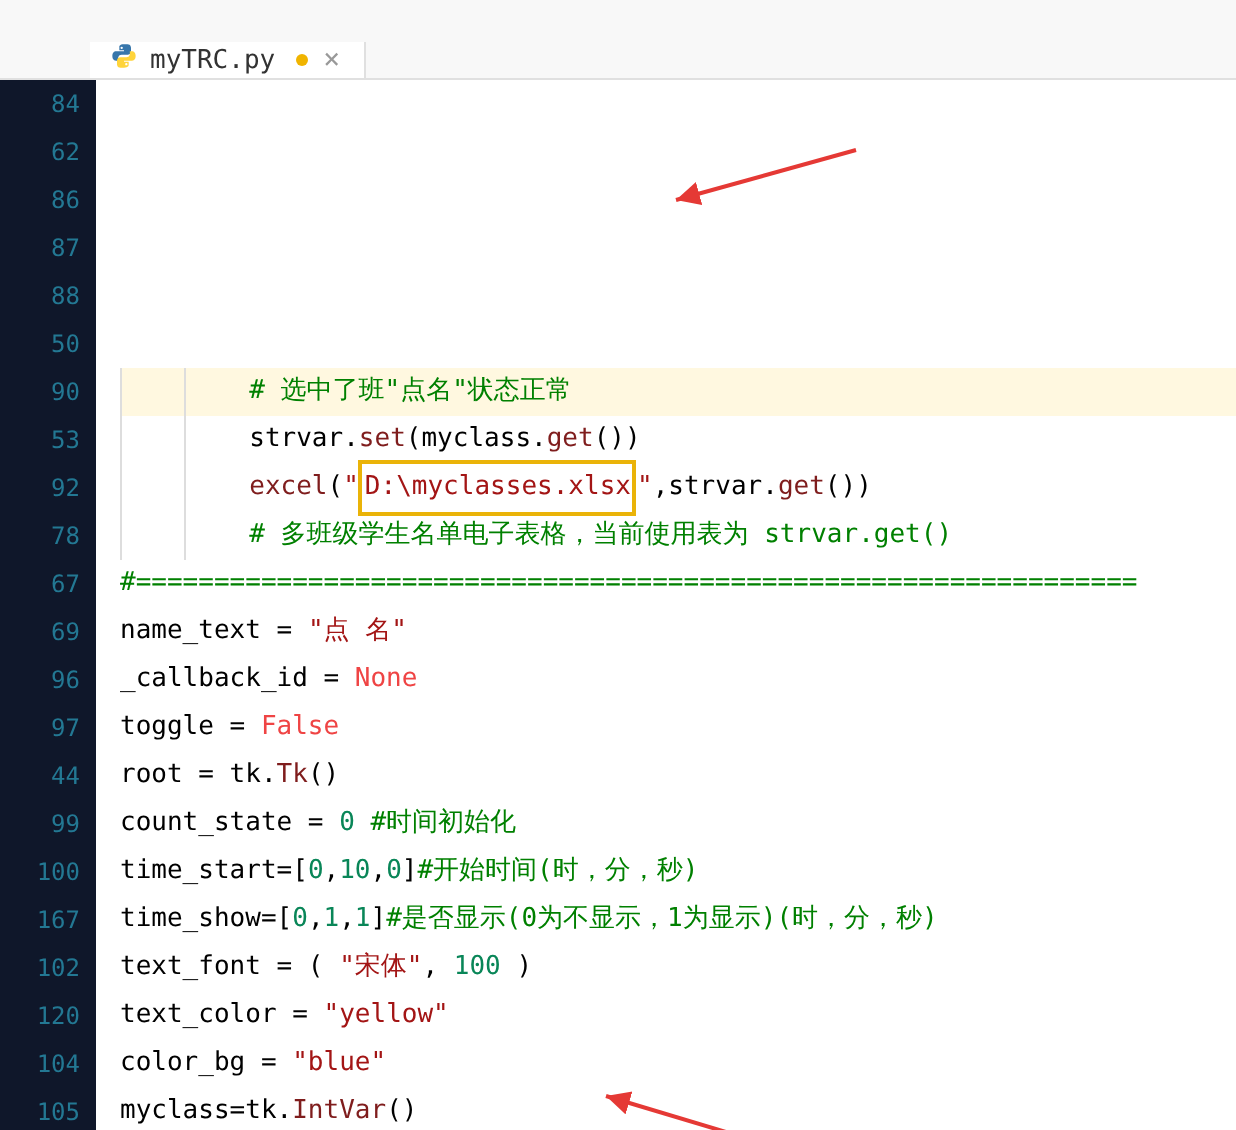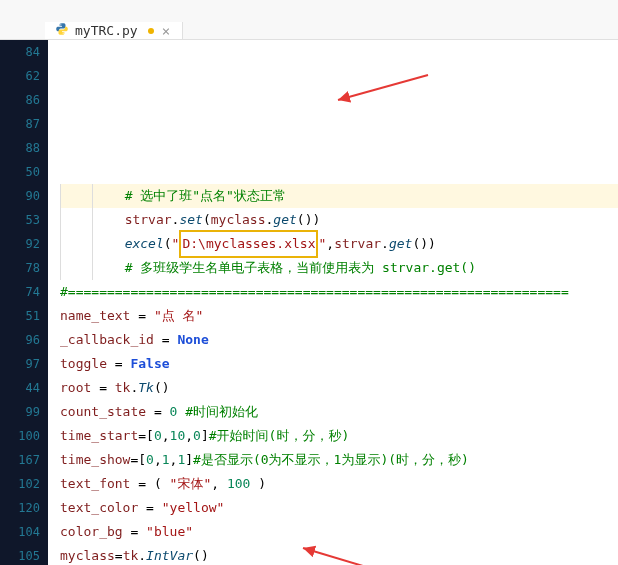--- a/index.html
+++ b/index.html
@@ -11,25 +11,25 @@
 .tab .close { color: #999; font-size: 14px; cursor: pointer; padding: 0 2px; }
 .tab .dot { width: 6px; height: 6px; border-radius: 50%; background: #f0b400; margin-left: 4px; }
 .editor { display: flex; height: calc(100% - 32px); }
 .gutter { width: 48px; background: #0f172a; text-align: right; padding-right: 8px; color: #237893; font-size: 12px; line-height: 24px; user-select: none; }
 .gutter .lineno { height: 24px; }
 .code { flex: 1; padding-left: 12px; line-height: 24px; white-space: pre; position: relative; }
 .line { height: 24px; display: flex; align-items: center; }
 .line.hl { background: #fff8e0; }
 .indent-guide { border-left: 1px solid #ddd; display: inline-block; height: 24px; width: 0; vertical-align: top; }
 .cm { color: #008000; }
-.fn { color: #0c4a6e; font-style: italic; }
+.fn { color: #7f1d1d; }
 .str { color: #a31515; }
 .num { color: #098658; }
-.const { color: #1d4ed8; font-weight: bold; }
-.var { color: #7f1d1d; }
+.const { color: #ef4444; }
+.var { color: #000000; }
 .plain { color: #000; }
 .op { color: #000; }
 .redbox { border: 2px solid #eab308; padding: 0 1px; }
 .arrow { position: absolute; pointer-events: none; }
 .watermark { position: absolute; top: 8px; right: 10px; color: #eee; font-weight: bold; font-size: 16px; display: flex; align-items: center; gap: 6px; z-index: -1; }
 .watermark .wm-icon { width: 24px; height: 24px; background: #eee; border-radius: 4px; }
 </style>
 </head>
 <body>
 
@@ -57,22 +57,22 @@
       <div class="lineno">84</div>
       <div class="lineno">62</div>
       <div class="lineno">86</div>
       <div class="lineno">87</div>
       <div class="lineno">88</div>
       <div class="lineno">50</div>
       <div class="lineno">90</div>
       <div class="lineno">53</div>
       <div class="lineno">92</div>
       <div class="lineno">78</div>
-      <div class="lineno">74</div>
-      <div class="lineno">51</div>
+      <div class="lineno">67</div>
+      <div class="lineno">69</div>
       <div class="lineno">96</div>
       <div class="lineno">97</div>
       <div class="lineno">44</div>
       <div class="lineno">99</div>
       <div class="lineno">100</div>
       <div class="lineno">167</div>
       <div class="lineno">102</div>
       <div class="lineno">120</div>
       <div class="lineno">104</div>
       <div class="lineno">105</div>

